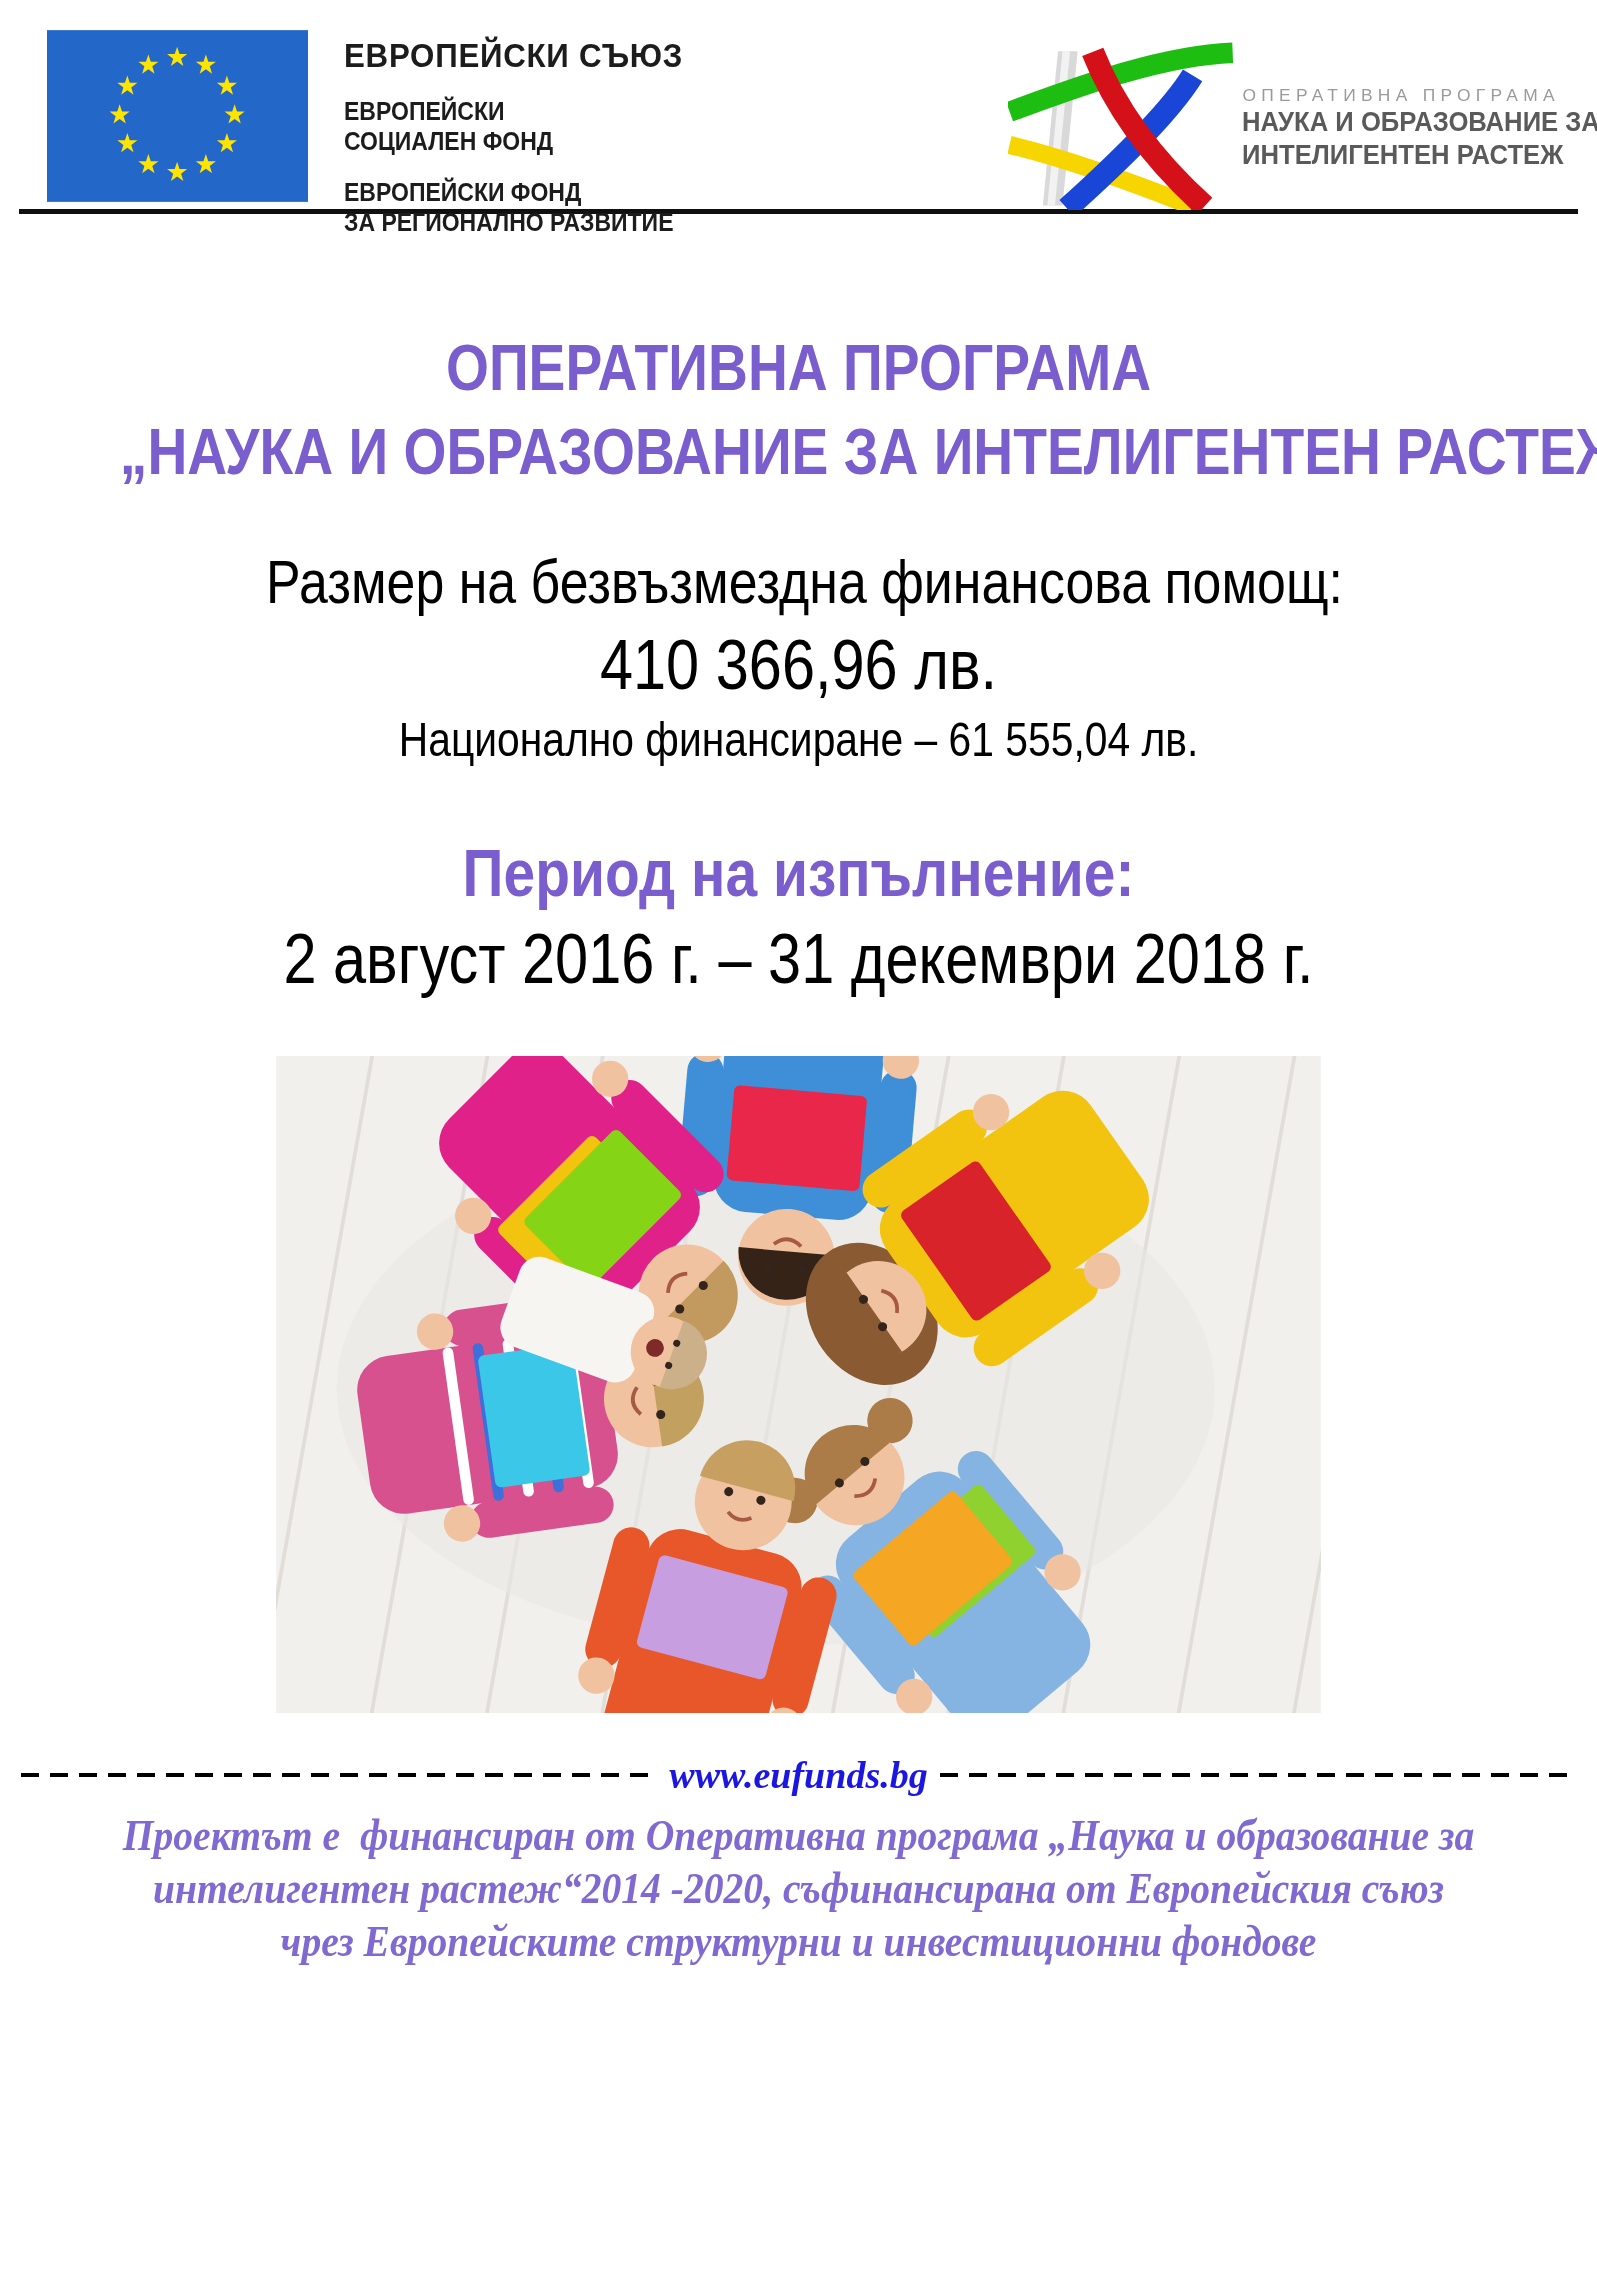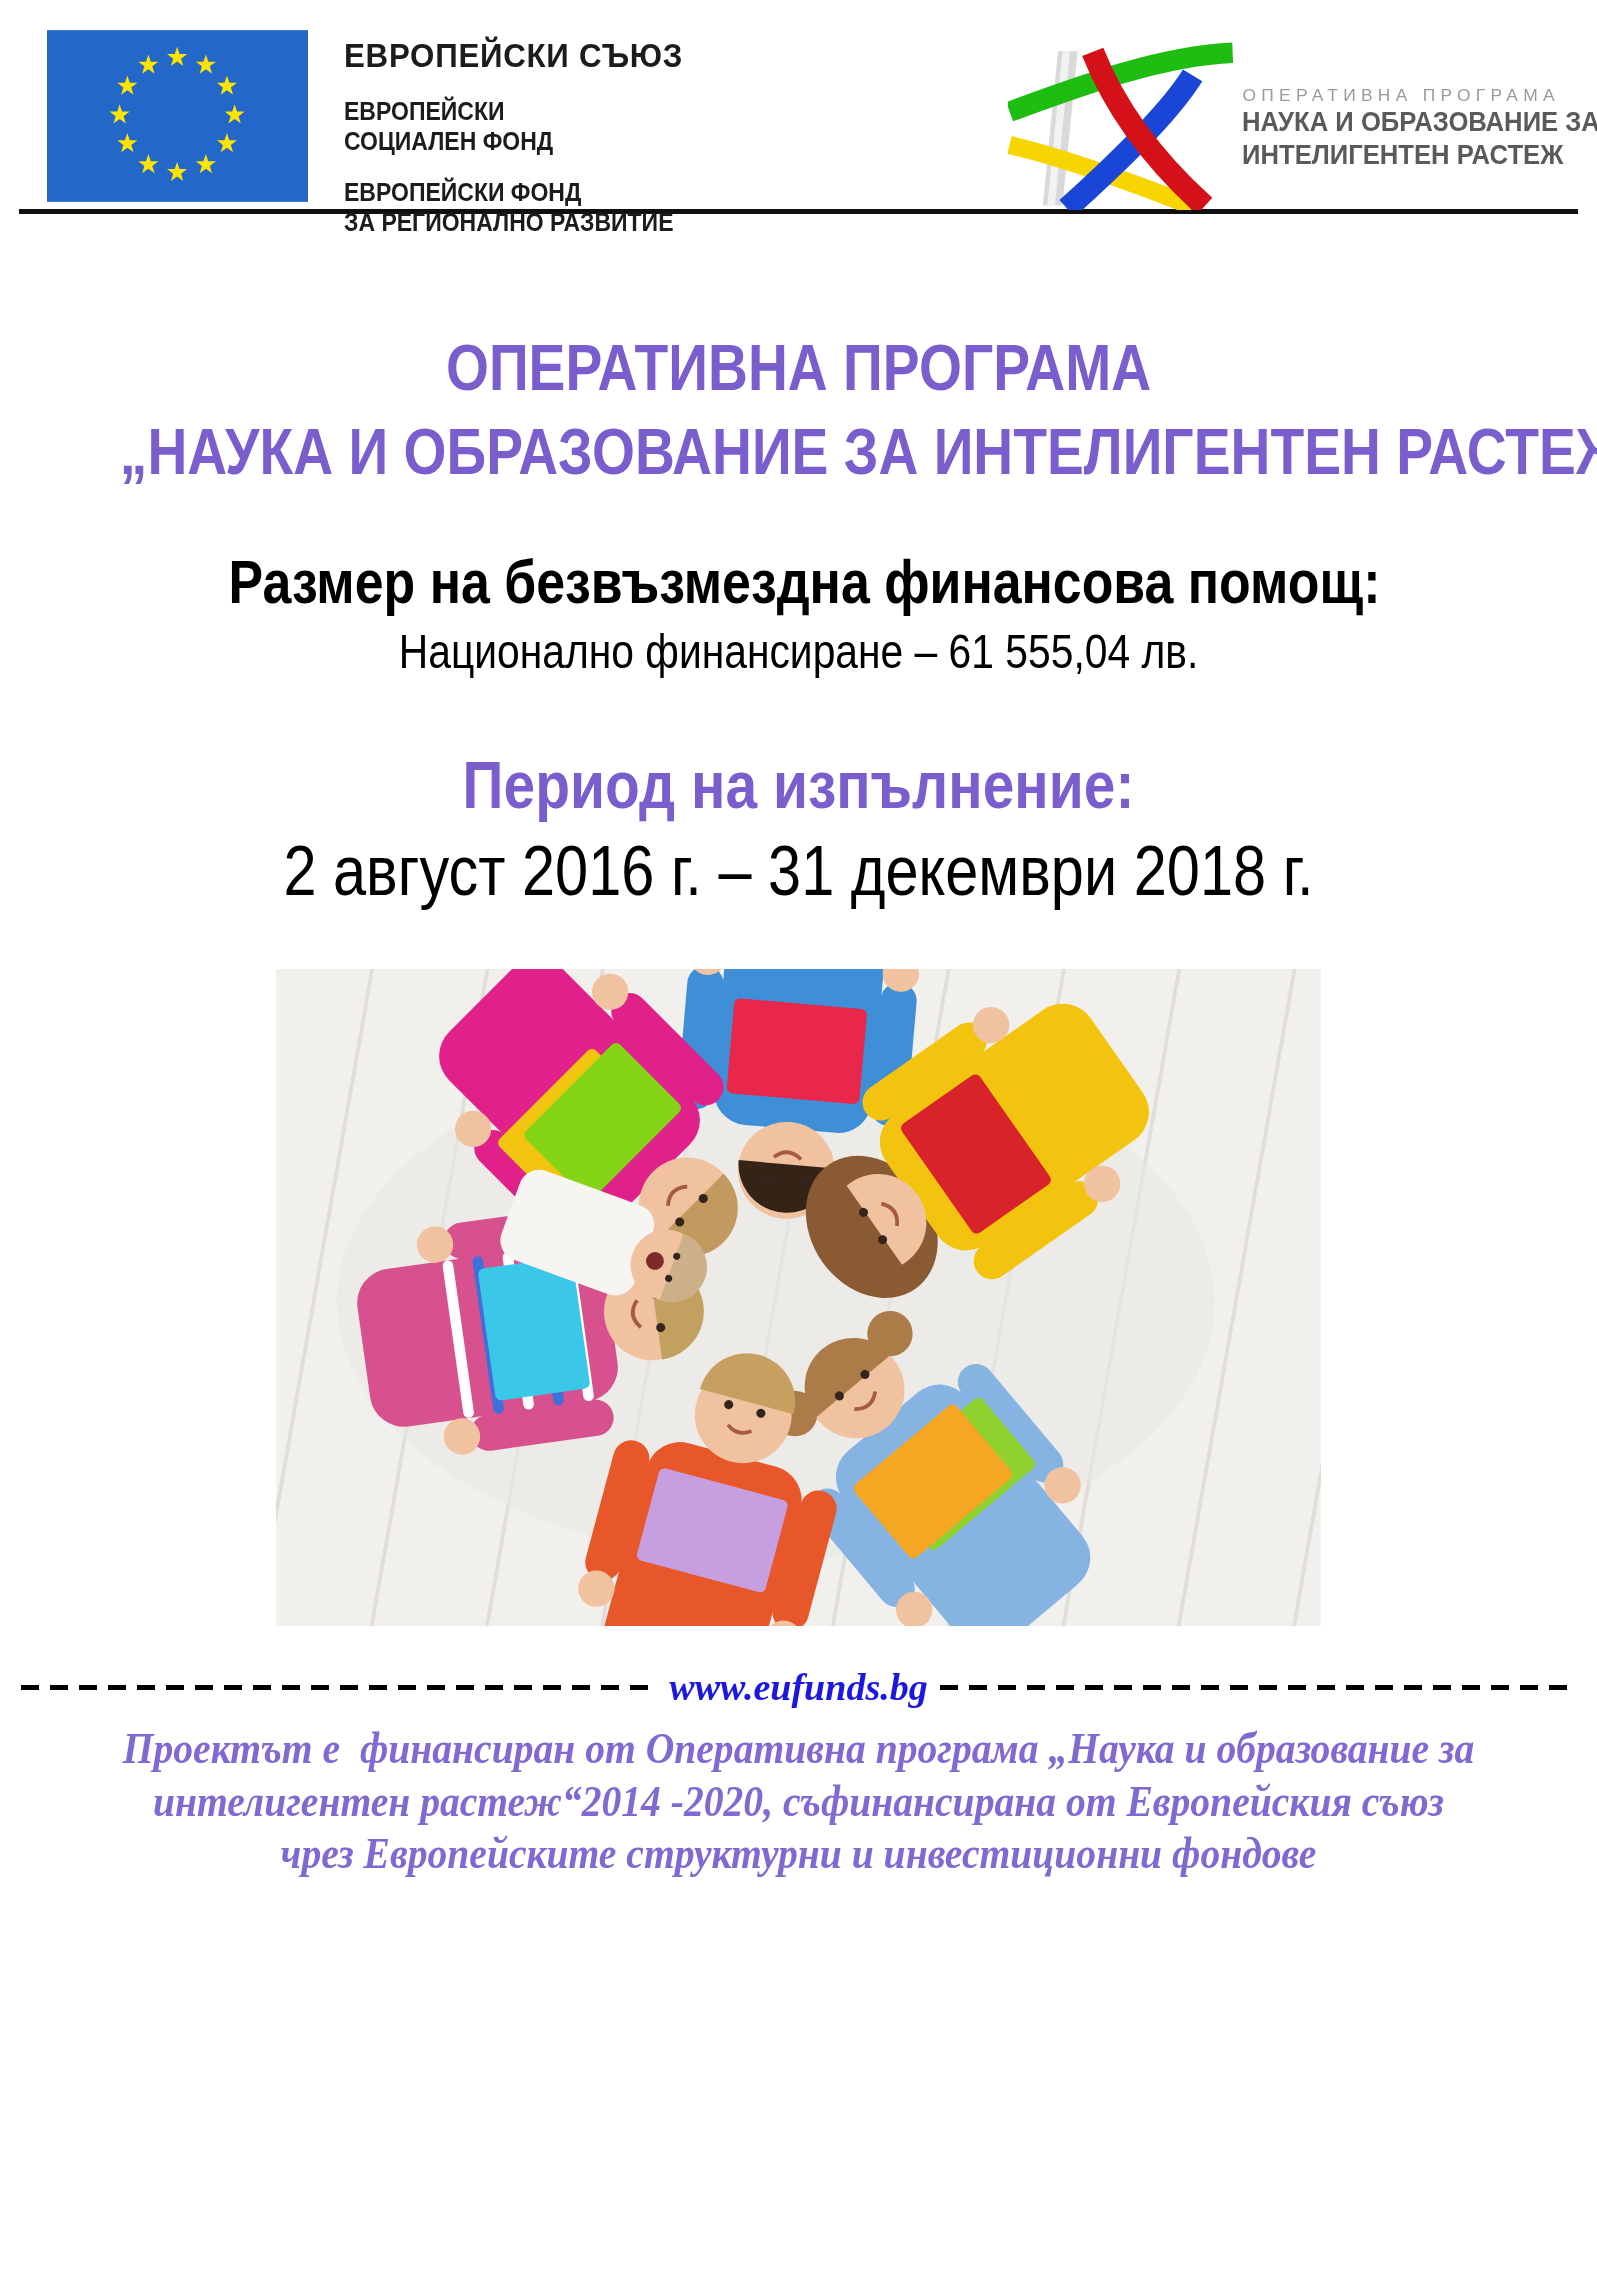--- a/index.html
+++ b/index.html
@@ -38,21 +38,21 @@
   .op-text{padding-top:55px;padding-left:7.6px;width:341px;}
   .op-small{font-size:17.4px;color:var(--gray-logo-light);letter-spacing:5.3px;white-space:nowrap;}
   .op-bold{font-size:27px;font-weight:bold;color:var(--gray-logo);line-height:1.22;white-space:nowrap;
     transform:scaleX(.95);transform-origin:0 50%;}
   .rule{height:5.3px;background:#101010;margin:10.6px 19px 0 19px;}
   
   .cond{display:block;text-align:center;white-space:nowrap;
     transform:scaleX(.85);transform-origin:50% 50%;}
   .title{margin:112px 0 0 0;font-size:65px;font-weight:bold;line-height:1.3;color:var(--purple);}
   .project{margin:89px 0 0 0;font-size:64px;font-weight:bold;line-height:1.32;color:var(--purple);}
-  .grant-h{margin:48px 0 0 12px;font-size:61px;font-weight:bold;line-height:1.3;color:#000;}
+  .grant-h{margin:48px 0 0 12px;font-size:61px;font-weight:normal;line-height:1.3;color:#000;}
   .grant-total{font-size:70px;font-weight:normal;line-height:1.25;color:#000;}
   .grant-sub{font-size:48px;font-weight:normal;line-height:1.25;color:#000;}
   .period-h{margin:59px 0 0 0;font-size:67px;font-weight:bold;line-height:1.3;color:var(--purple);}
   .period-dates{font-size:70px;font-weight:normal;line-height:1.25;color:#000;}
   
   .photo{margin:53px auto 0 auto;width:1045px;height:657px;display:block;}
   
   .urlrow{display:flex;align-items:center;gap:12px;margin:42px 21px 16px 21px;height:39px;}
   .dash{flex:1;height:4.5px;
     background:repeating-linear-gradient(90deg,#000 0 18px,transparent 18px 29px);}
@@ -120,20 +120,23 @@
 
   <h1 class="title">
     <span class="cond">ОПЕРАТИВНА ПРОГРАМА</span>
     <span class="cond">„НАУКА И ОБРАЗОВАНИЕ ЗА ИНТЕЛИГЕНТЕН РАСТЕЖ“</span>
   </h1>
 
 
   <div class="grant-h">
     <span class="cond">Размер на безвъзмездна финансова помощ:</span>
   </div>
+  <div class="grant-total">
+    <span class="cond">410 366,96 лв.</span>
+  </div>
   <div class="grant-sub">
     <span class="cond">Национално финансиране – 61 555,04 лв.</span>
   </div>
 
   <div class="period-h">
     <span class="cond">Период на изпълнение:</span>
   </div>
   <div class="period-dates">
     <span class="cond">2 август 2016 г. – 31 декември 2018 г.</span>
   </div>

